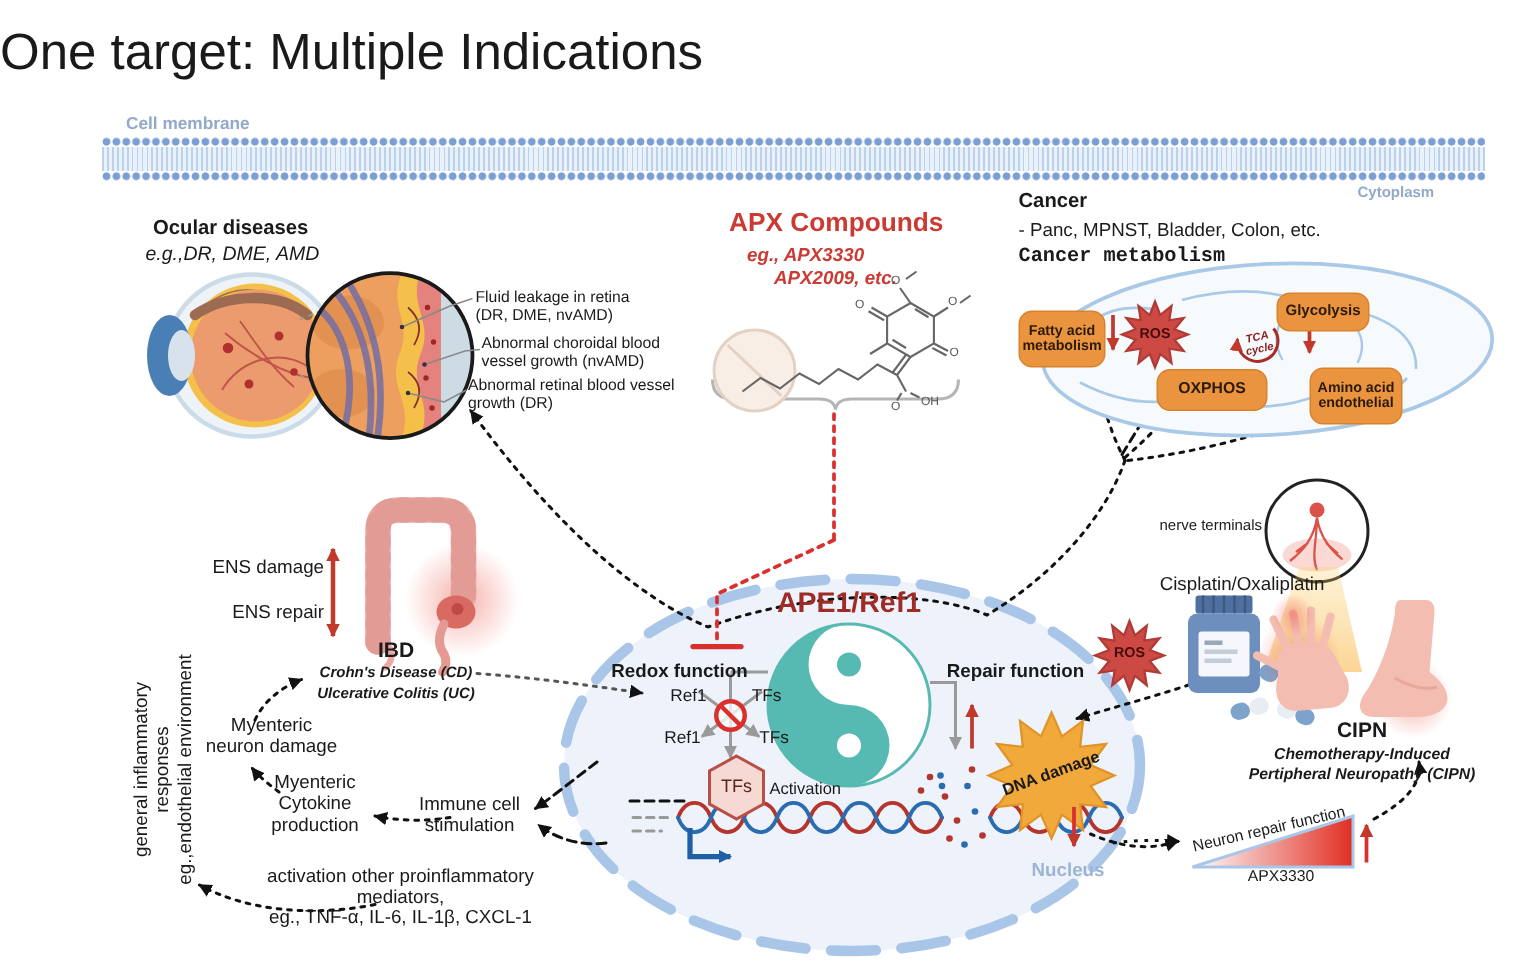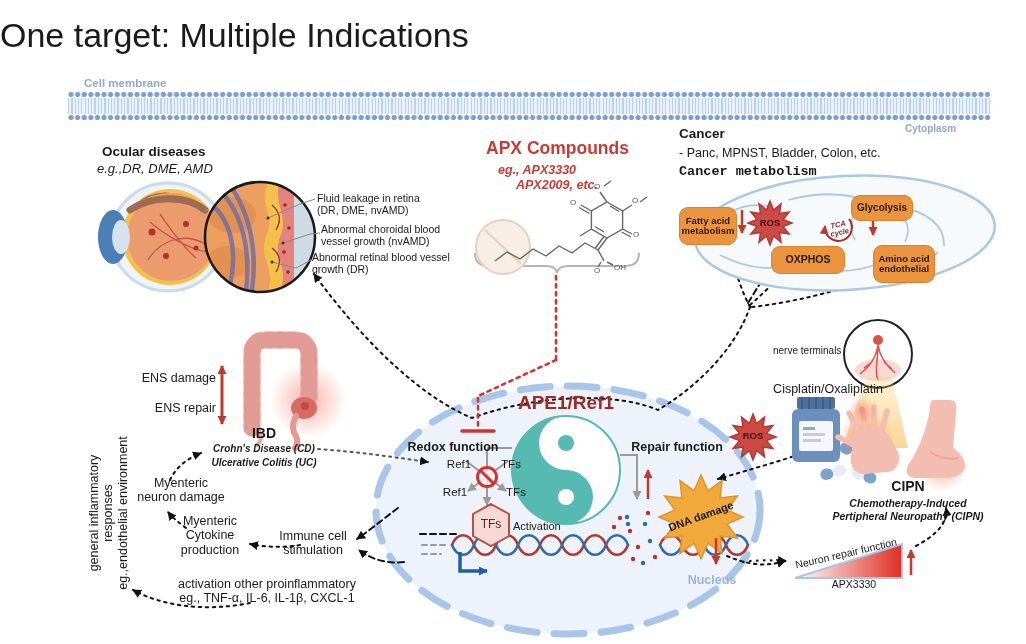--- a/index.html
+++ b/index.html
@@ -358,20 +358,21 @@
     <div>Myenteric</div>
       <div>Cytokine</div>
       <div>production</div>
   </div>
   <div class="lbl c" style="left:252px;top:529px;width:122px;font-size:12.5px;">
     <div>Immune cell</div>
       <div>stimulation</div>
   </div>
   <div class="lbl c" style="left:112px;top:578px;width:310px;font-size:12.5px;line-height:1.08;">
     <div>activation other proinflammatory</div>
+      <div>mediators,</div>
       <div>eg., TNF-α, IL-6, IL-1β, CXCL-1</div>
   </div>
 
   <div class="lbl b dkred c" style="left:466px;top:392px;width:200px;font-size:19px;">APE1/Ref1</div>
   <div class="lbl b c" style="left:393px;top:440px;width:120px;font-size:12.5px;">Redox function</div>
   <div class="lbl b c" style="left:614px;top:440px;width:126px;font-size:12.5px;">Repair function</div>
   <div class="lbl c" style="left:437px;top:458px;width:44px;font-size:11.5px;">Ref1</div>
   <div class="lbl c" style="left:490px;top:458px;width:42px;font-size:11.5px;">TFs</div>
   <div class="lbl c" style="left:433px;top:486px;width:44px;font-size:11.5px;">Ref1</div>
   <div class="lbl c" style="left:495px;top:486px;width:42px;font-size:11.5px;">TFs</div>

